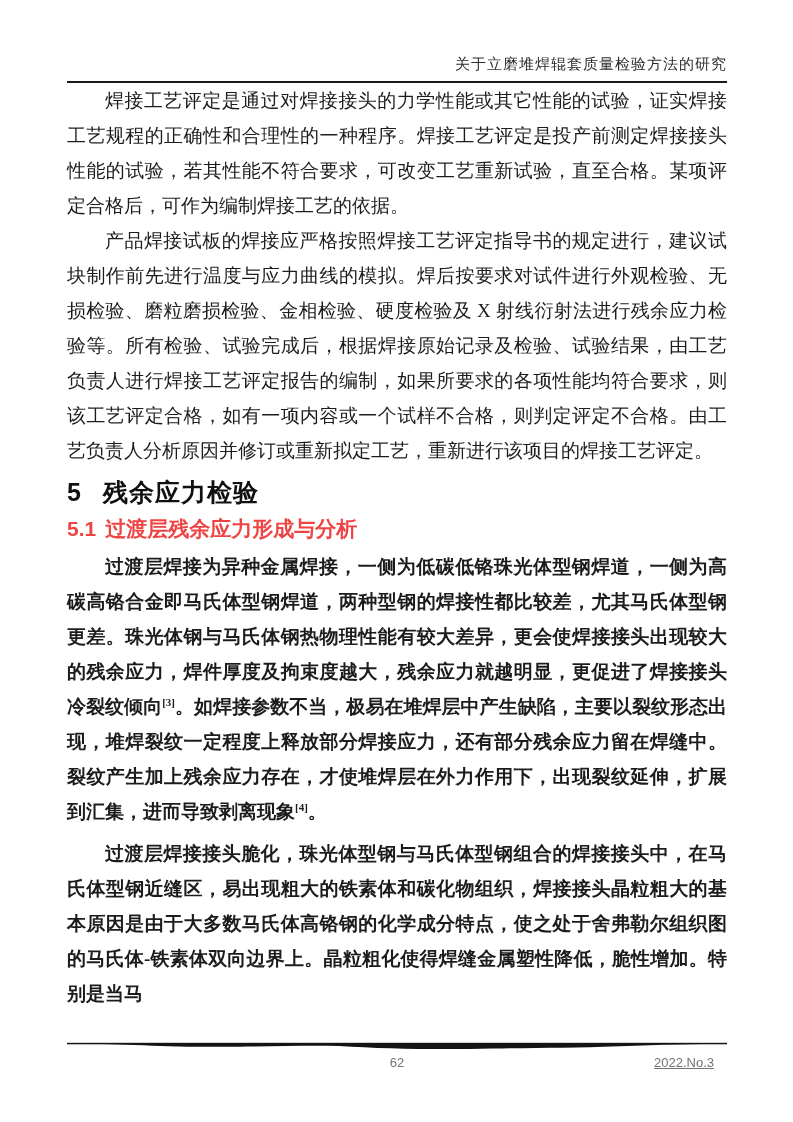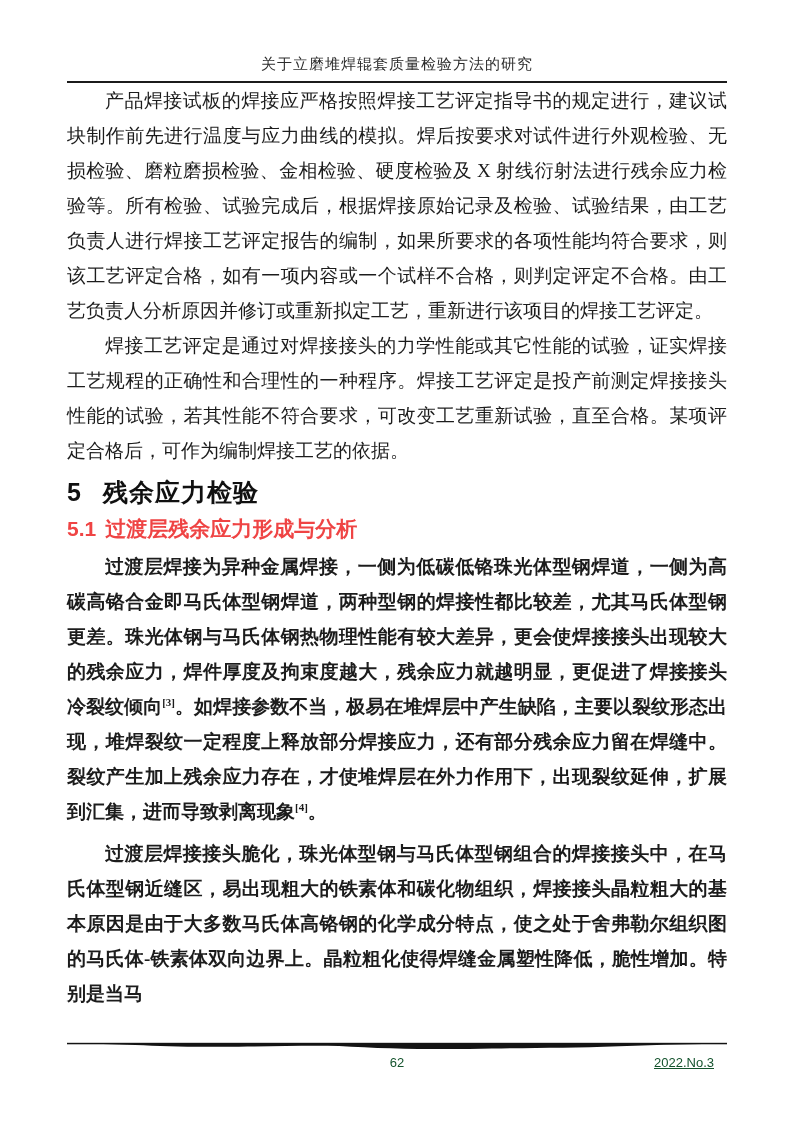--- a/index.html
+++ b/index.html
@@ -14,21 +14,21 @@
     color: #1c1c1c;
   }
   .content {
     position: absolute;
     left: 67px;
     right: 66px;
     top: 0;
   }
   .running-head {
     margin-top: 55px;
-    text-align: center;
+    text-align: right;
     font-size: 15px;
     line-height: 18px;
     letter-spacing: 1px;
     color: #2d2d2d;
   }
   .head-rule {
     height: 0;
     border-bottom: 2px solid #1b1b1b;
     margin-top: 8px;
   }
@@ -75,38 +75,38 @@
     top: 1041px;
   }
   .footer svg { display: block; width: 100%; height: 11px; }
   .footer-row {
     position: relative;
     margin-top: 3px;
     text-align: center;
     font-family: "Liberation Sans", "DejaVu Sans", sans-serif;
     font-size: 13px;
     line-height: 16px;
-    color: #14532d;
+    color: #737373;
   }
   .footer-row .issue { position: absolute; right: 13px; top: 0; text-decoration: underline; }
 </style>
 </head>
 <body>
 
 <div class="page">
   <div class="content">
 
     <div class="running-head">关于立磨堆焊辊套质量检验方法的研究</div>
 
     <div class="head-rule"></div>
 
 
+    <p class="body">焊接工艺评定是通过对焊接接头的力学性能或其它性能的试验，证实焊接工艺规程的正确性和合理性的一种程序。焊接工艺评定是投产前测定焊接接头性能的试验，若其性能不符合要求，可改变工艺重新试验，直至合格。某项评定合格后，可作为编制焊接工艺的依据。</p>
+
     <p class="body">产品焊接试板的焊接应严格按照焊接工艺评定指导书的规定进行，建议试块制作前先进行温度与应力曲线的模拟。焊后按要求对试件进行外观检验、无损检验、磨粒磨损检验、金相检验、硬度检验及 X 射线衍射法进行残余应力检验等。所有检验、试验完成后，根据焊接原始记录及检验、试验结果，由工艺负责人进行焊接工艺评定报告的编制，如果所要求的各项性能均符合要求，则该工艺评定合格，如有一项内容或一个试样不合格，则判定评定不合格。由工艺负责人分析原因并修订或重新拟定工艺，重新进行该项目的焊接工艺评定。</p>
-
-    <p class="body">焊接工艺评定是通过对焊接接头的力学性能或其它性能的试验，证实焊接工艺规程的正确性和合理性的一种程序。焊接工艺评定是投产前测定焊接接头性能的试验，若其性能不符合要求，可改变工艺重新试验，直至合格。某项评定合格后，可作为编制焊接工艺的依据。</p>
 
     <h1 class="sec-h sec5">
       <span class="sec-num">5</span><span>残余应力检验</span>
     </h1>
 
     <h2 class="subsec-h">
       <span class="subsec-num">5.1</span><span>过渡层残余应力形成与分析</span>
     </h2>
 
     <p class="body gap"><span>过渡层焊接为异种金属焊接，一侧为低碳低铬珠光体型钢焊道，一侧为高碳高铬合金即马氏体型钢焊道，两种型钢的焊接性都比较差，尤其马氏体型钢更差。珠光体钢与马氏体钢热物理性能有较大差异，更会使焊接接头出现较大的残余应力，焊件厚度及拘束度越大，残余应力就越明显，更促进了焊接接头冷裂纹倾向</span><sup class="cite">[3]</sup><span>。如焊接参数不当，极易在堆焊层中产生缺陷，主要以裂纹形态出现，堆焊裂纹一定程度上释放部分焊接应力，还有部分残余应力留在焊缝中。裂纹产生加上残余应力存在，才使堆焊层在外力作用下，出现裂纹延伸，扩展到汇集，进而导致剥离现象</span><sup class="cite">[4]</sup><span>。</span></p>

